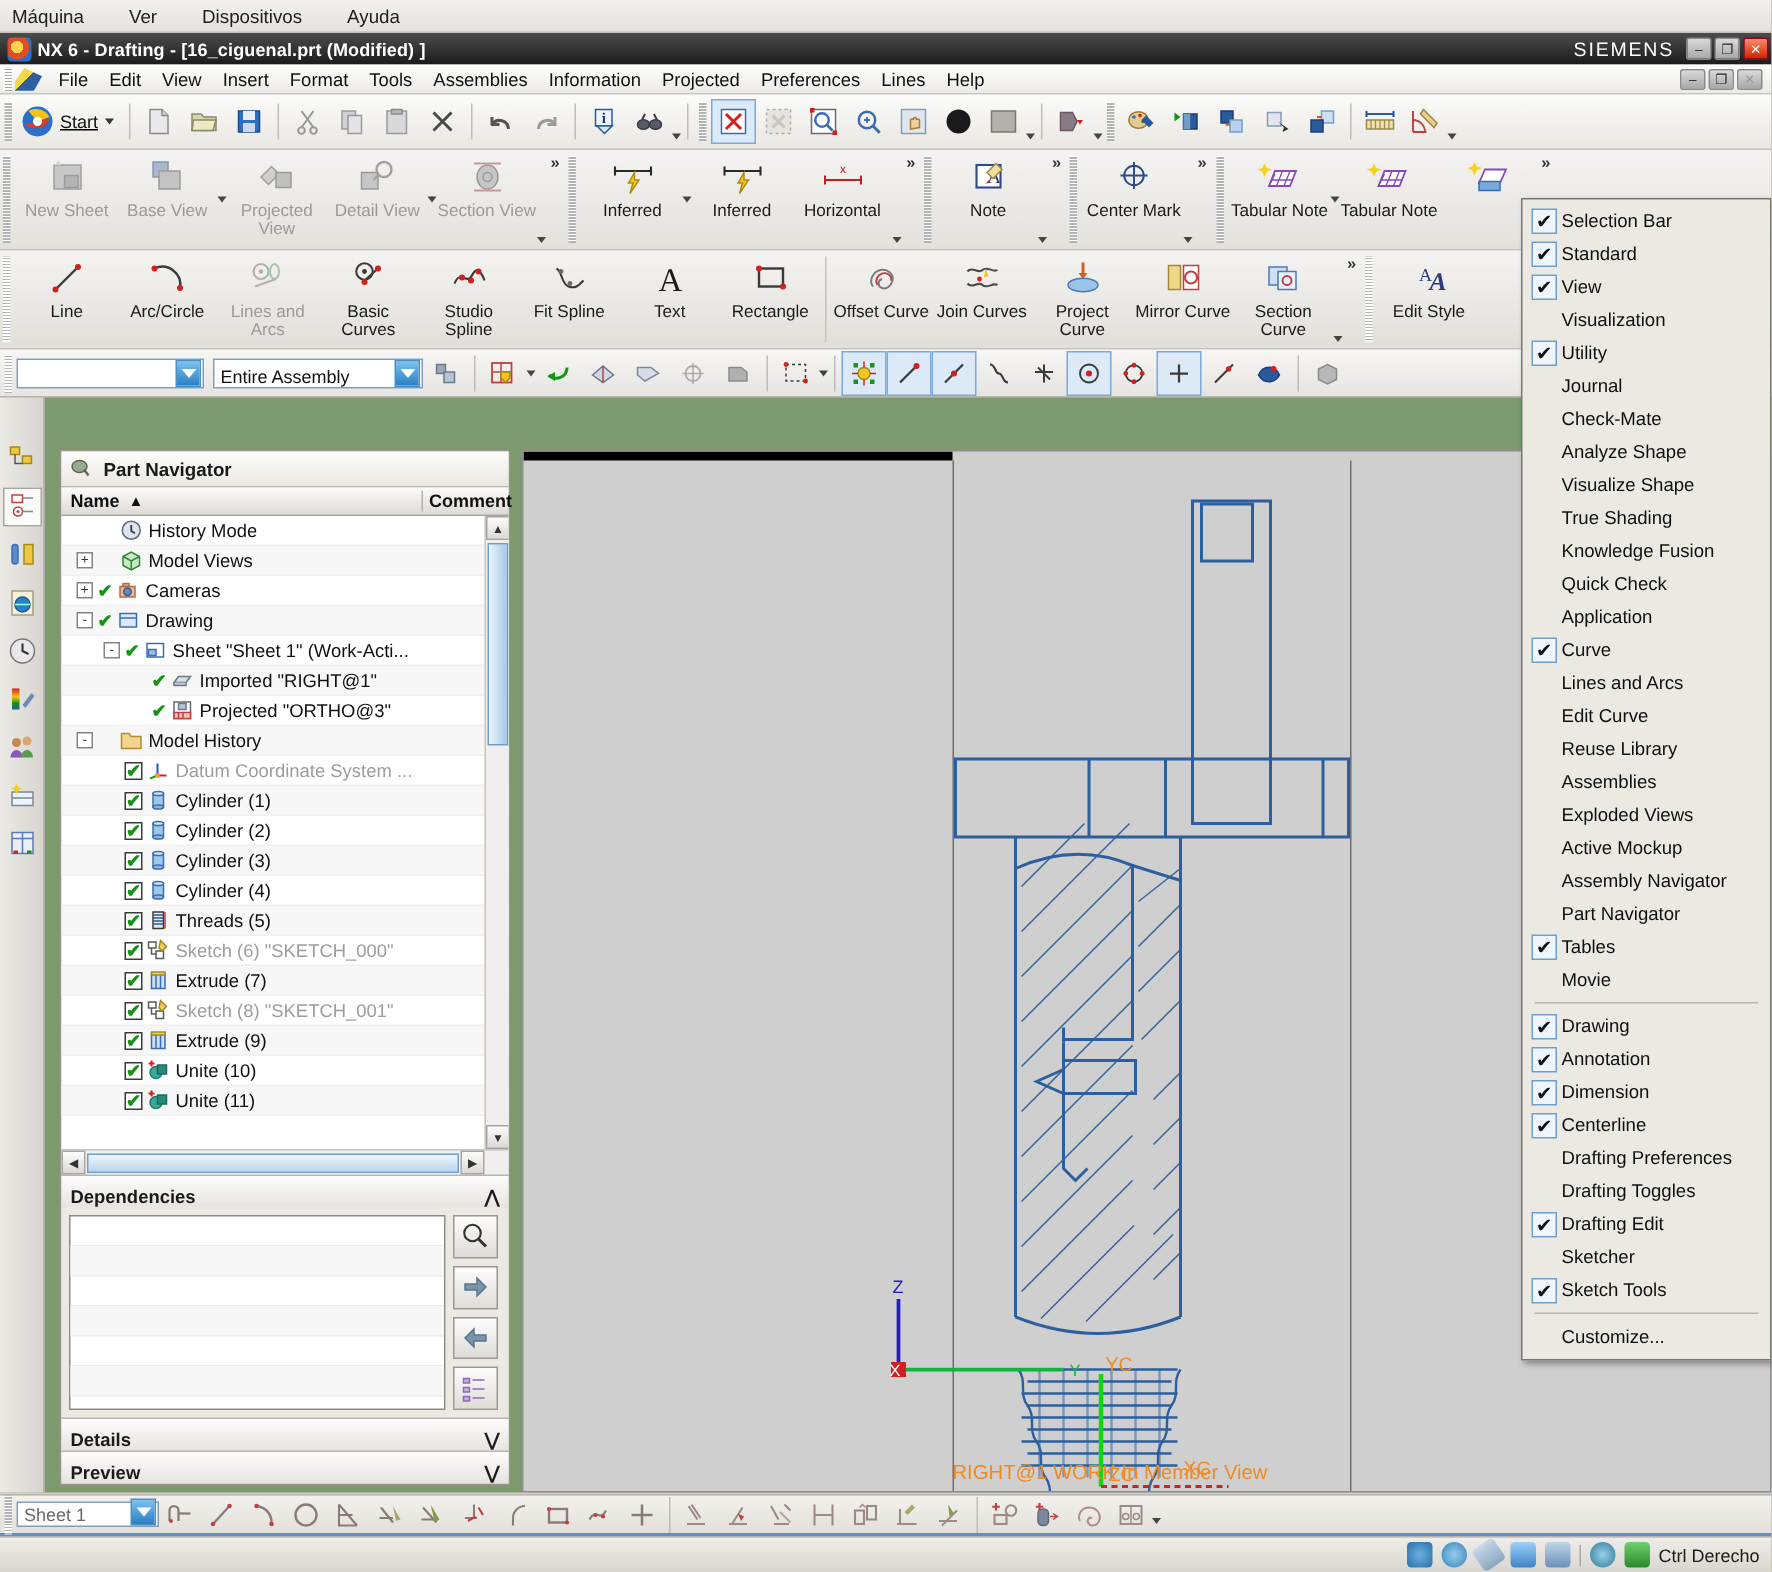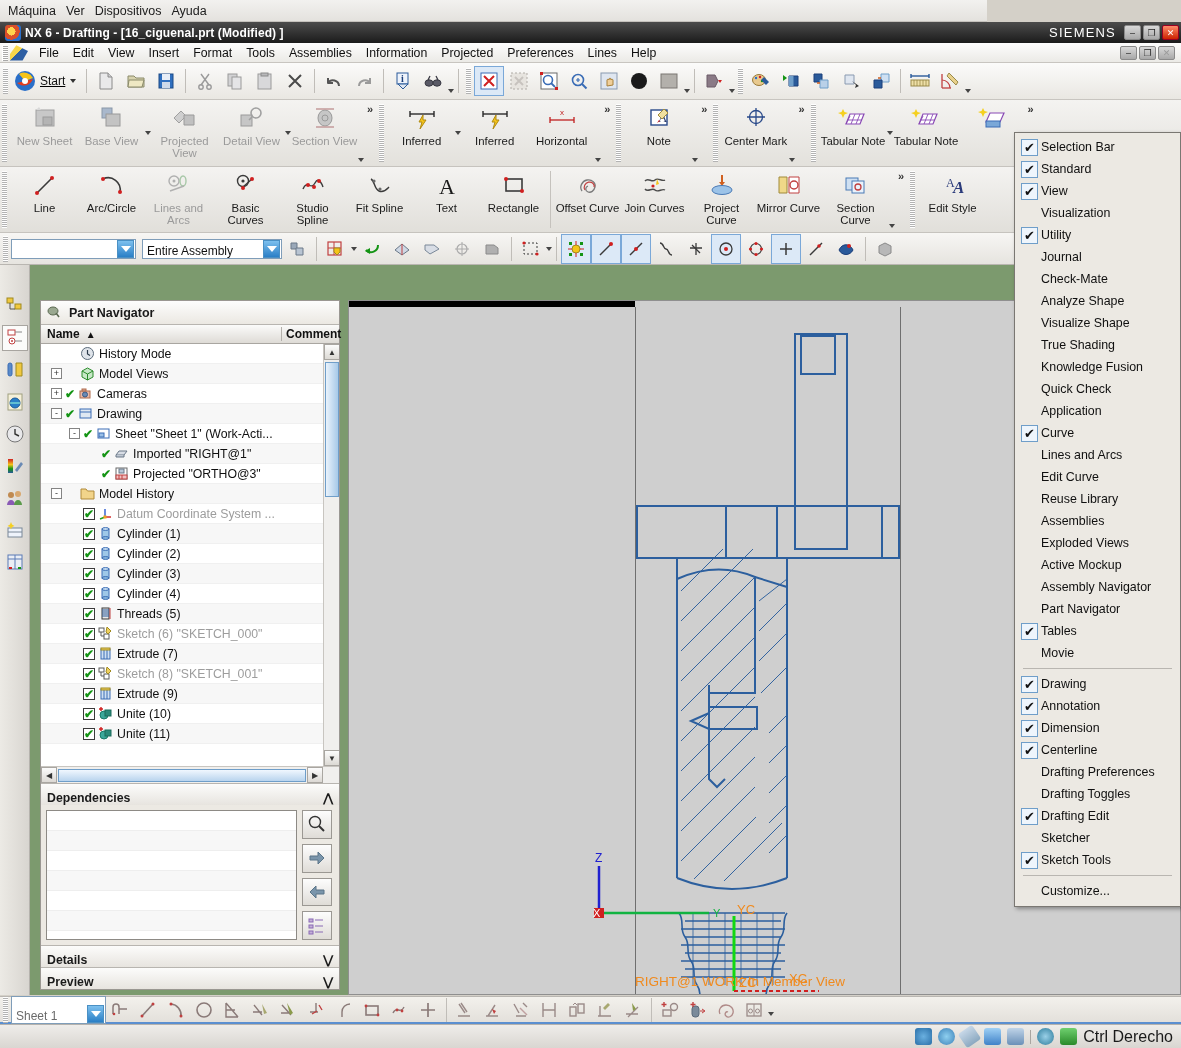--- a/index.html
+++ b/index.html
@@ -8,24 +8,24 @@
     width: 1181px; height: 1048px;
     overflow: hidden;
     font-family: "Liberation Sans", sans-serif;
     font-size: 12px;
     background: #d4d0c8;
   }
   #app { position: relative; width: 1181px; height: 1048px; }
 
   
   #vbox-menubar {
-    position: absolute; top: 0; left: 0; width: 987px; height: 22px;
+    position: absolute; top: 0; left: 0; width: 1181px; height: 22px;
     background: linear-gradient(#f2f1ef, #e4e2de);
     border-bottom: 1px solid #c5c2bd;
-    display: flex; align-items: center; padding-left: 8px; gap: 10px;
+    display: flex; align-items: center; padding-left: 8px; gap: 30px;
   }
   #vbox-menubar .vm { font-size: 12.5px; color: #202020; cursor: default; }
 
   
   #nx-title {
     position: absolute; top: 22px; left: 0; width: 1181px; height: 21px;
     background: linear-gradient(#4c4c4c, #1b1b1b);
     display: flex; align-items: center; color: #fff;
   }
   #nx-title .tbicon {
@@ -234,21 +234,21 @@
     display: flex; align-items: center;
   }
   .bbtn { width: 28px; height: 24px; display: inline-flex; align-items: center;
     justify-content: center; flex: none; cursor: default; }
   
   #hoststatus {
     position: absolute; top: 1024px; left: 0; width: 1181px; height: 24px;
     background: linear-gradient(#efedea,#d9d6d1); border-top: 1px solid #b5b2ad;
     display: flex; align-items: center; justify-content: flex-end; padding-right: 8px; gap: 6px;
   }
-  #hoststatus .hs { font-size: 16px; color: #1a1a1a; }
+  #hoststatus .hs { font-size: 12px; color: #1a1a1a; }
   .hsico { width: 17px; height: 17px; border-radius: 3px; flex: none; }
 </style>
 </head>
 <body>
 
 <div id="app">
 
   <div id="vbox-menubar">
     <span class="vm">Máquina</span>
     <span class="vm">Ver</span>
@@ -1539,21 +1539,21 @@
         <div class="msep"></div>
         <div class="mrow">
           <span class="mchk"></span>
           <span>Customize...</span>
         </div>
       </div>
   </div>
 
   <div id="bottombar">
     <span class="tgrip"></span>
-    <span class="combo" style="width:95px;height:28px">
+    <span class="combo" style="width:95px;height:17px">
       <span class="txt" style="color:#6a6a6a">Sheet 1</span>
       <span class="arrow"></span>
     </span>
     <span class="bbtn">
         <svg width="20" height="20" viewBox="0 0 20 20" fill="none" stroke="#8a7a78" stroke-width="1.5">
           <path d="M3 14V7a3 3 0 0 1 6 0v7"></path>
           <path d="M9 9h8"></path>
           <circle cx="4" cy="14" r="1.3" fill="#c04040" stroke="none"></circle>
         </svg>
       </span>

